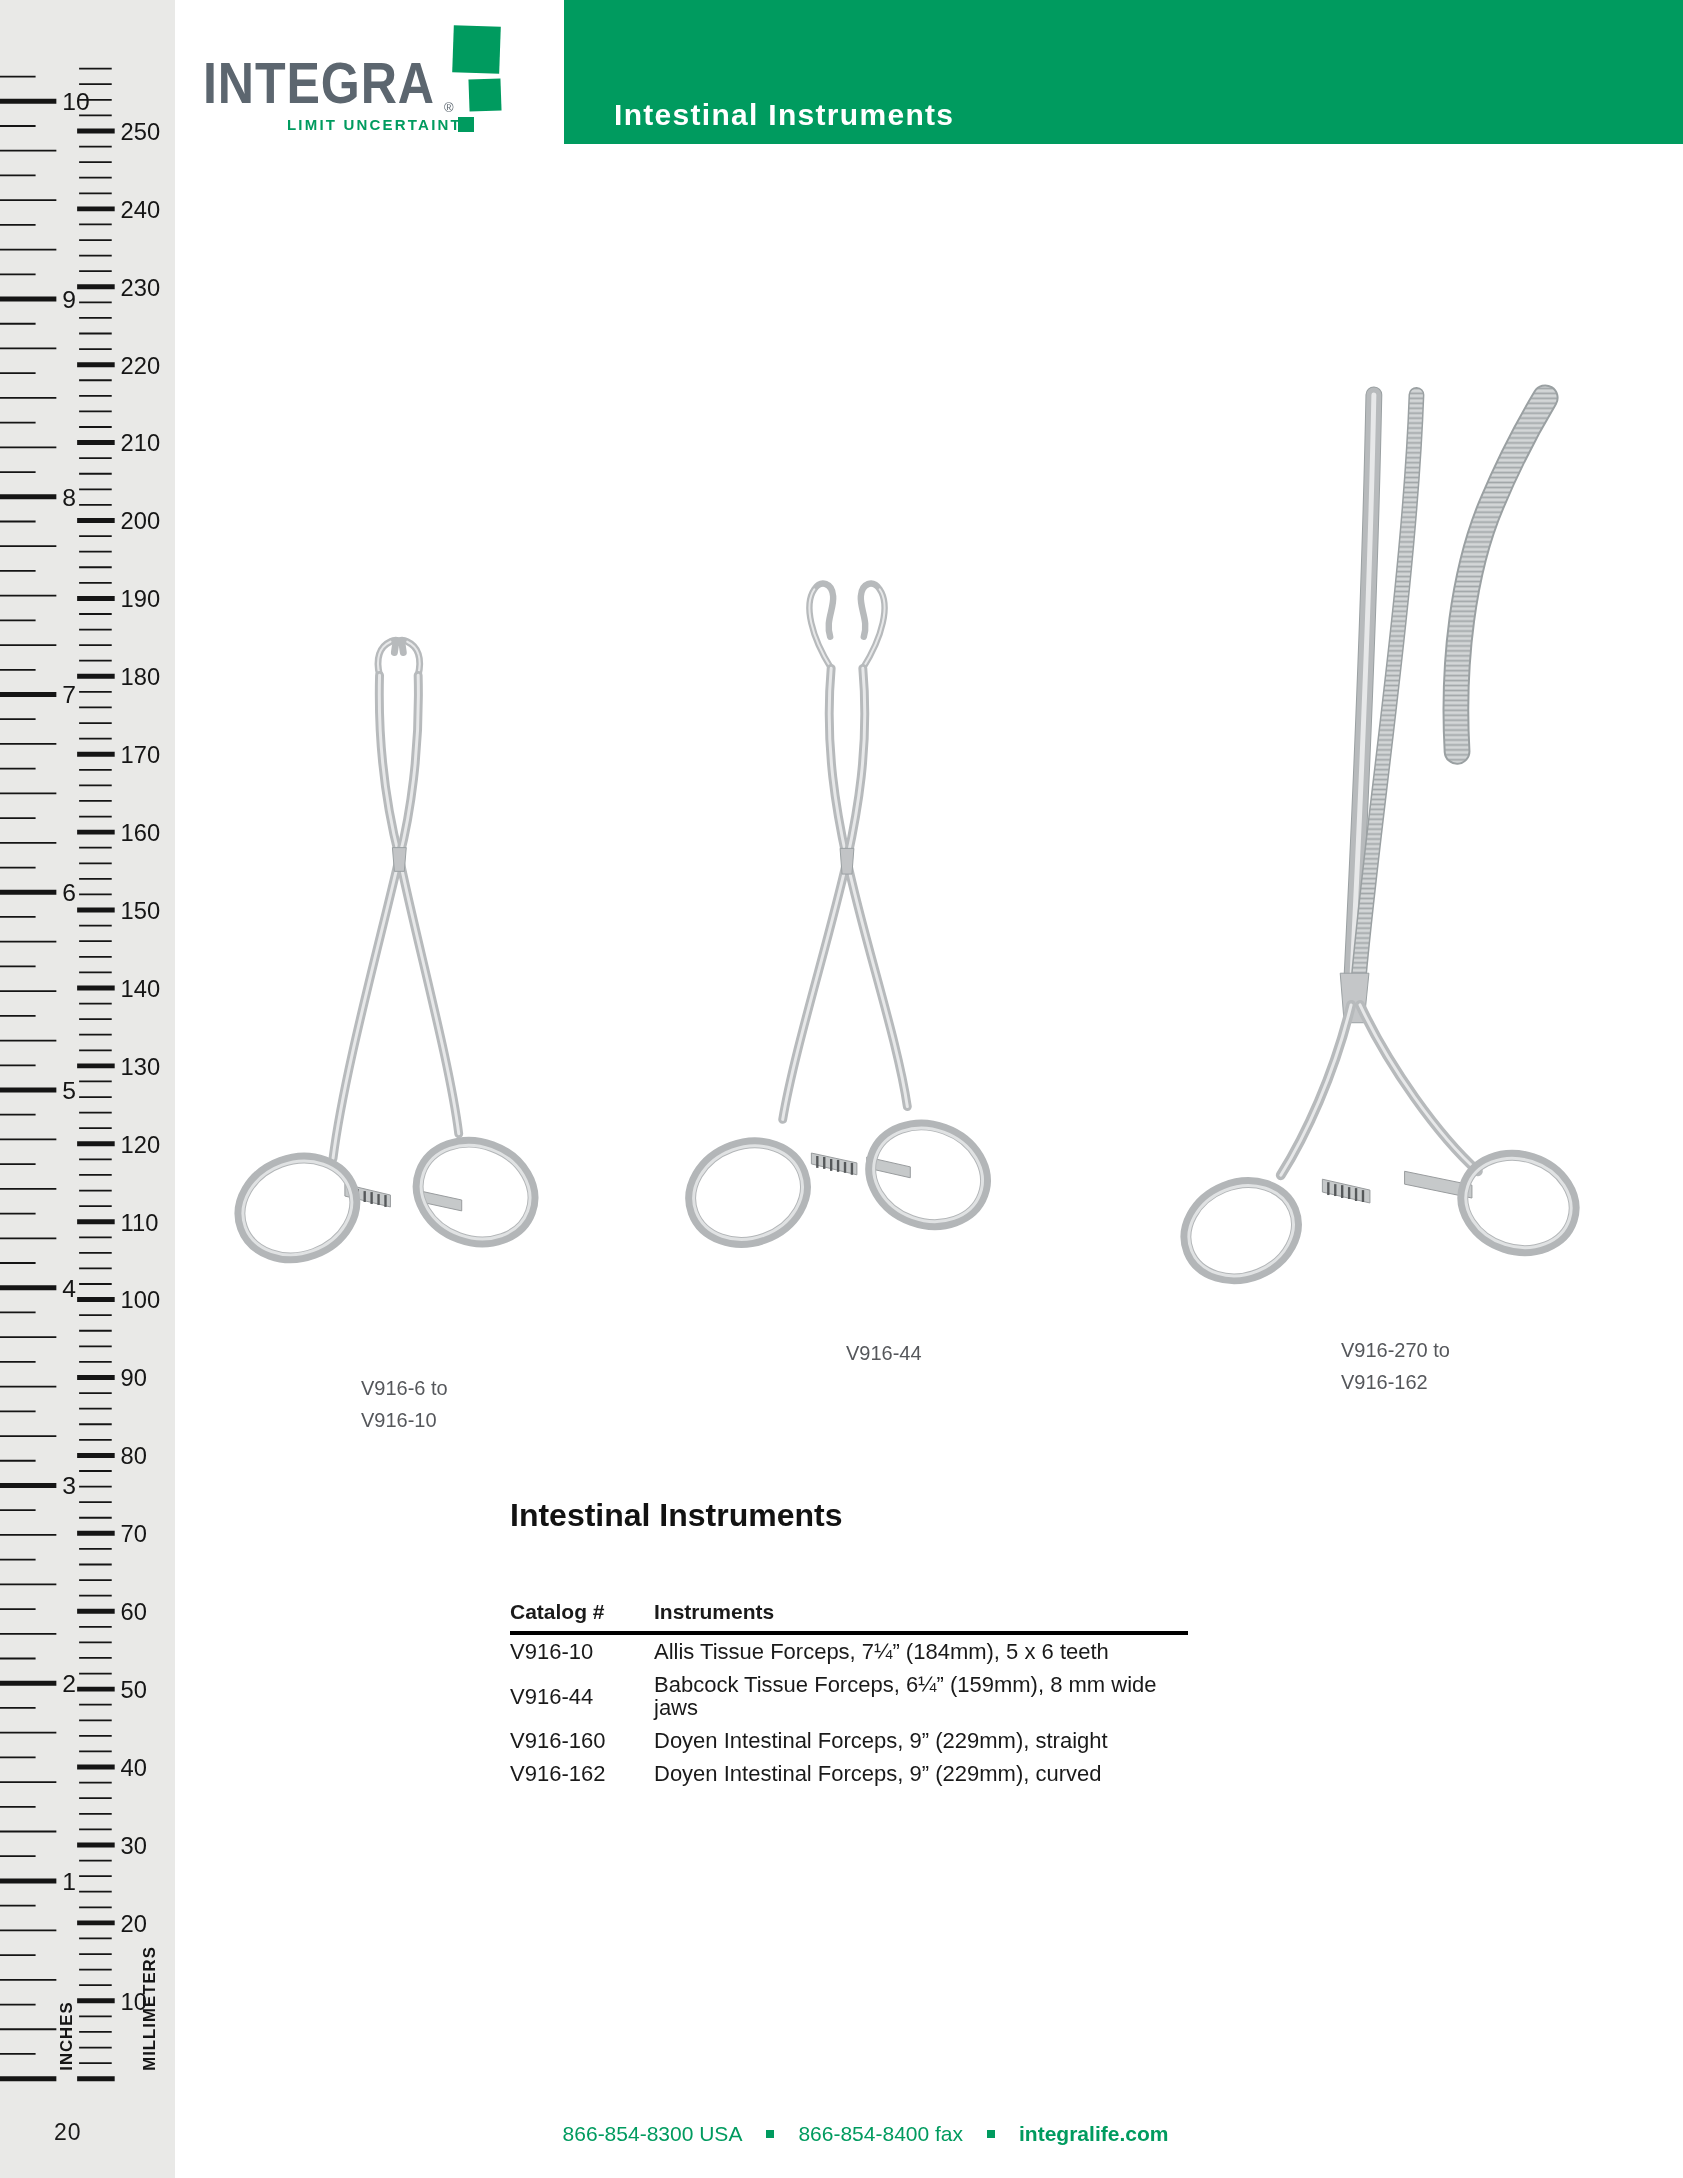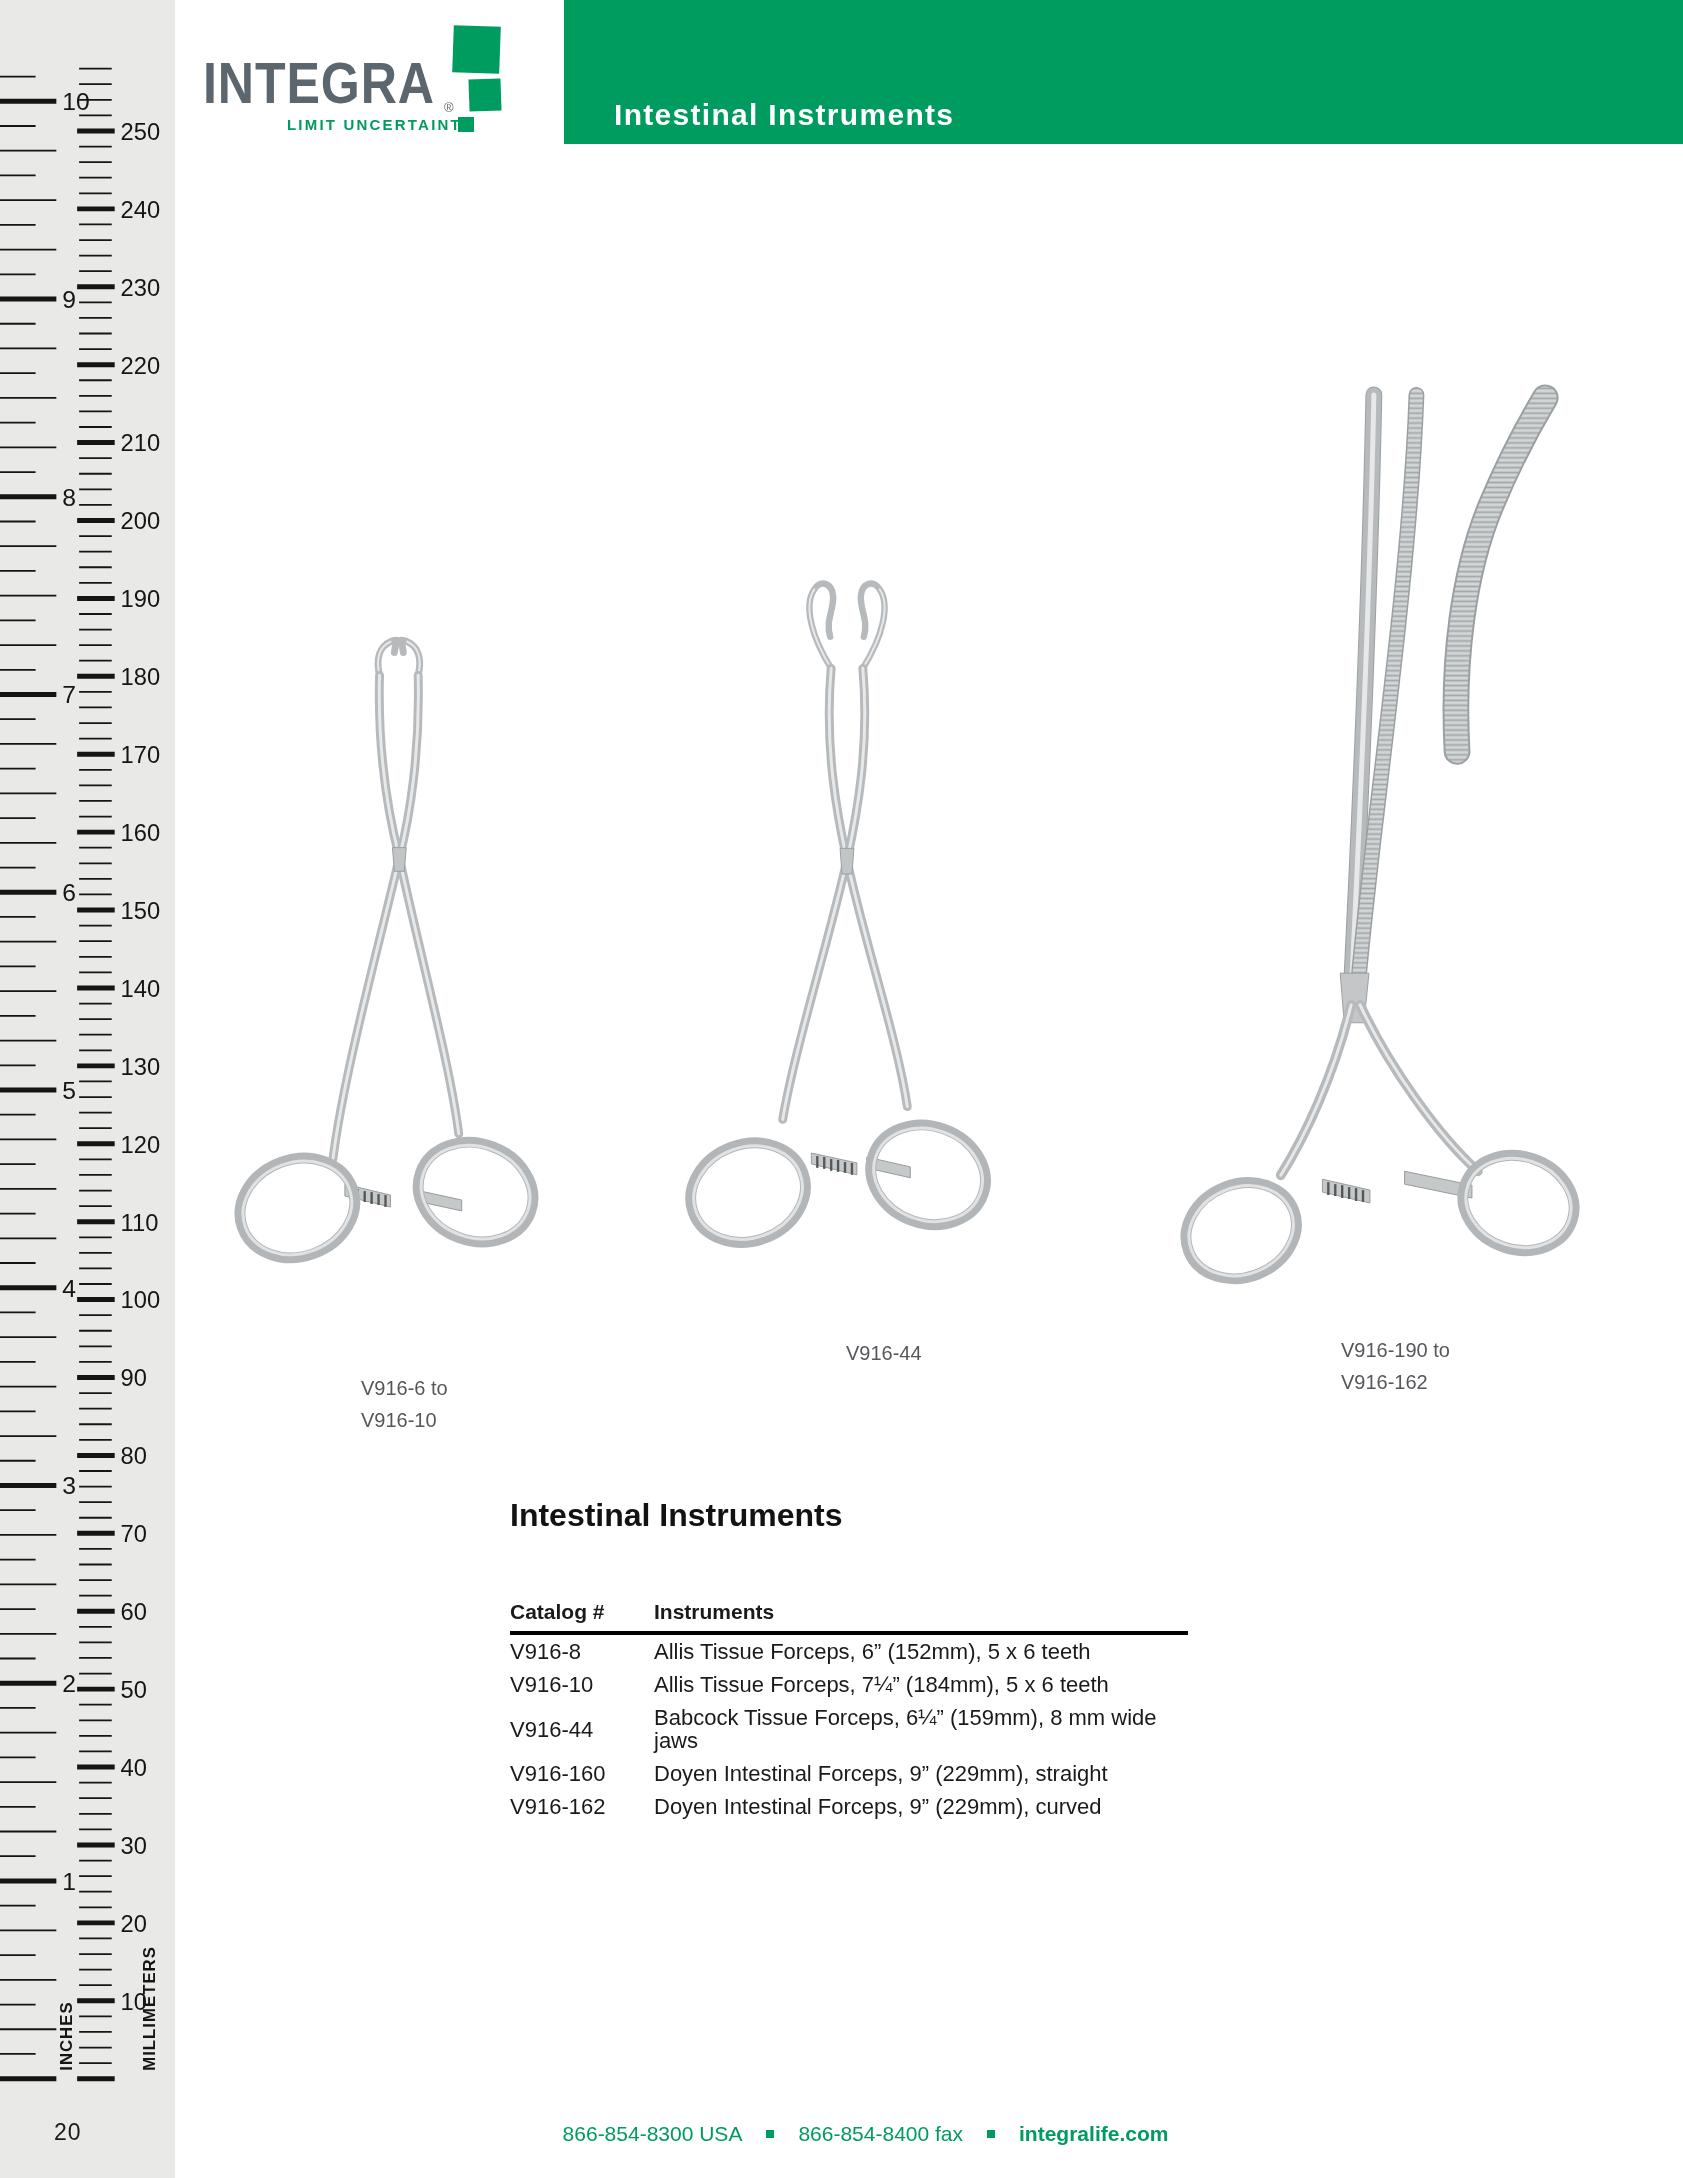--- a/index.html
+++ b/index.html
@@ -435,37 +435,33 @@
   </svg>
 
   <div class="caption" style="left:361px;top:1372px">
     <div>V916-6 to</div>
     <div>V916-10</div>
   </div>
   <div class="caption" style="left:846px;top:1337px">
     <div>V916-44</div>
   </div>
   <div class="caption" style="left:1341px;top:1334px">
-    <div>V916-190 to</div>
+    <div>V916-270 to</div>
     <div>V916-162</div>
   </div>
 
   <div class="section-title">Intestinal Instruments</div>
   <table class="catalog-table">
     <thead>
       <tr>
         <th class="col-cat">Catalog #</th>
         <th>Instruments</th>
       </tr>
     </thead>
     <tbody>
-        <tr>
-          <td class="col-cat">V916-8</td>
-          <td>Allis Tissue Forceps, 6” (152mm), 5 x 6 teeth</td>
-        </tr>
         <tr>
           <td class="col-cat">V916-10</td>
           <td>Allis Tissue Forceps, 7¼” (184mm), 5 x 6 teeth</td>
         </tr>
         <tr>
           <td class="col-cat">V916-44</td>
           <td>Babcock Tissue Forceps, 6¼” (159mm), 8 mm wide jaws</td>
         </tr>
         <tr>
           <td class="col-cat">V916-160</td>

